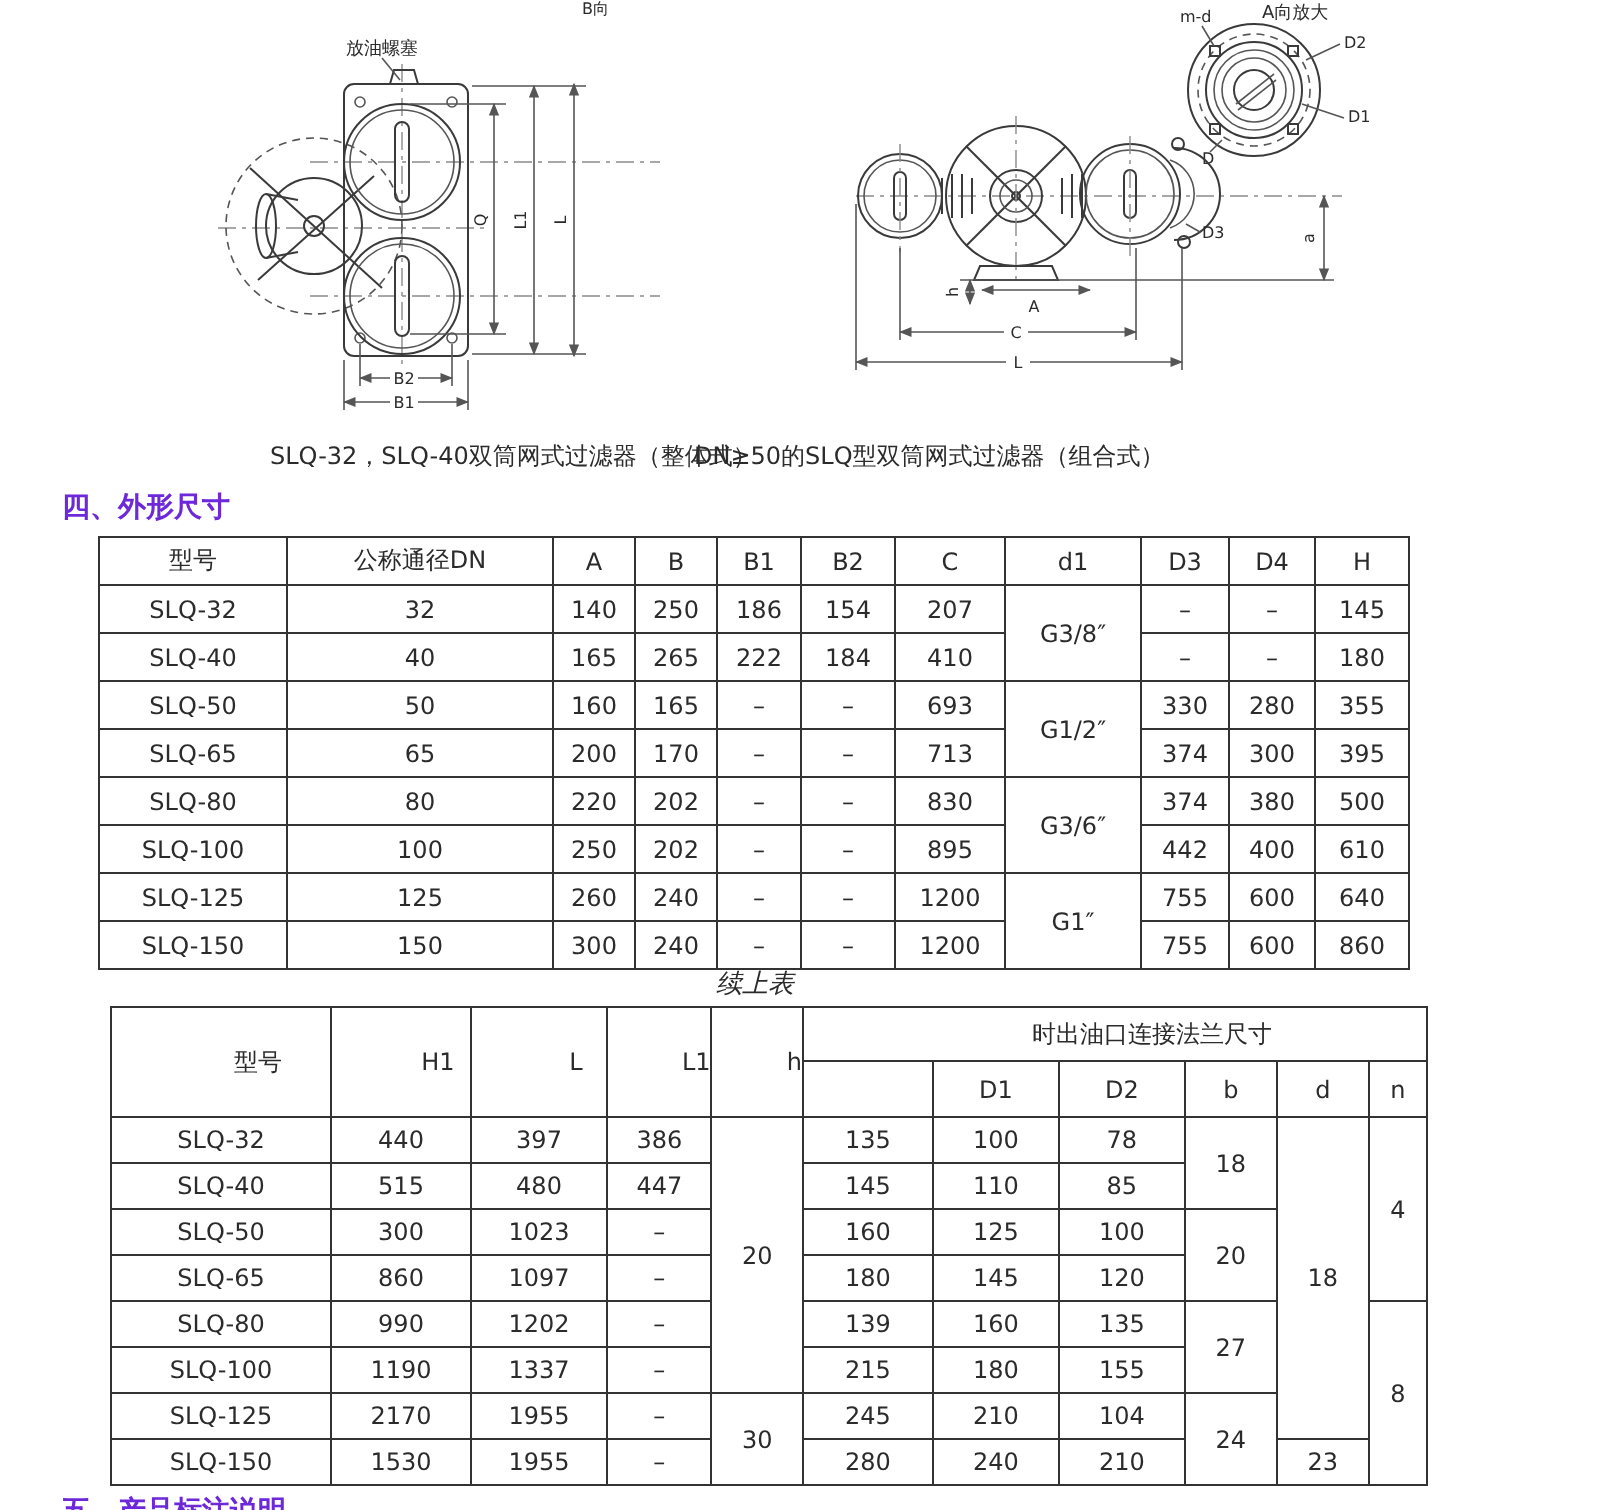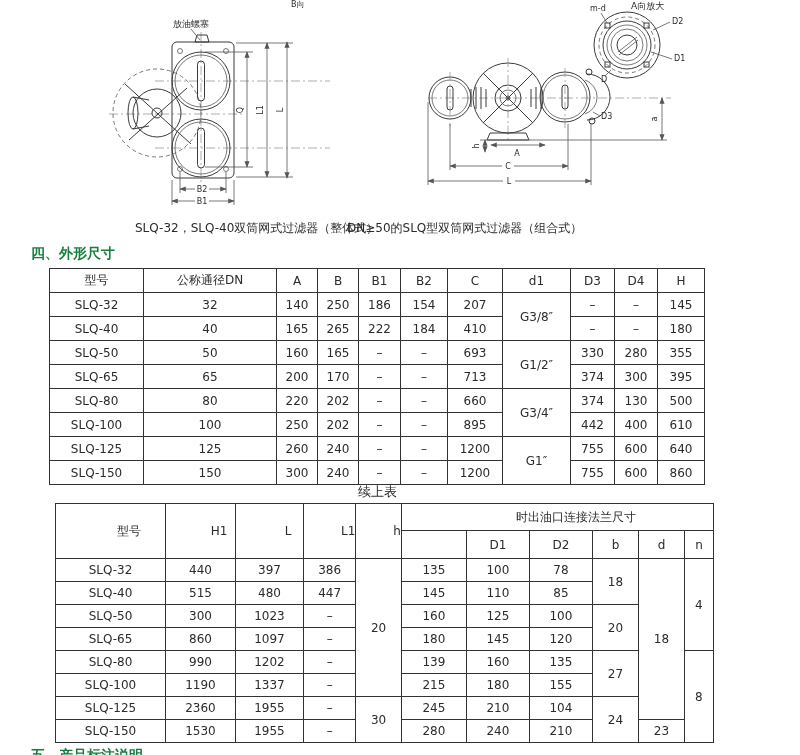--- a/index.html
+++ b/index.html
@@ -3,21 +3,21 @@
 <meta charset="utf-8">
 <style>
   html,body{margin:0;padding:0;}
   body{
     width:800px;height:755px;overflow:hidden;background:#ffffff;
     font-family:"DejaVu Sans",sans-serif;color:#333;
     position:relative;
   }
   .abs{position:absolute;}
   .caption{font-size:12px;color:#2b2b2b;letter-spacing:0px;white-space:nowrap;}
-  .sec-title{font-size:14px;font-weight:bold;color:#15803d;white-space:nowrap;font-family:Liberation Serif, serif;}
+  .sec-title{font-size:14px;font-weight:bold;color:#6d28d9;white-space:nowrap;font-family:Liberation Serif, serif;}
   .cont-label{font-size:13px;color:#2b2b2b;white-space:nowrap;}
   table{border-collapse:collapse;table-layout:fixed;}
   th,td{
     border:1px solid #333;font-size:12px;font-weight:normal;color:#2b2b2b;
     text-align:center;vertical-align:middle;padding:0;overflow:hidden;white-space:nowrap;
   }
   #table1 td,#table1 th{height:23px;}
   #table2 thead tr:nth-child(1) th{height:26px;padding-left:37px;}
   #table2 thead tr:nth-child(2) th{height:27px;}
   #table2 tbody td{height:22px;}
@@ -268,24 +268,24 @@
         <td>300</td>
         <td>395</td>
       </tr>
       <tr>
         <td>SLQ-80</td>
         <td>80</td>
         <td>220</td>
         <td>202</td>
         <td>–</td>
         <td>–</td>
-        <td>660</td>
-        <td rowspan="2">G3/4″</td>
+        <td>830</td>
+        <td rowspan="2">G3/6″</td>
         <td>374</td>
-        <td>130</td>
+        <td>380</td>
         <td>500</td>
       </tr>
       <tr>
         <td>SLQ-100</td>
         <td>100</td>
         <td>250</td>
         <td>202</td>
         <td>–</td>
         <td>–</td>
         <td>895</td>
@@ -314,21 +314,21 @@
         <td>–</td>
         <td>–</td>
         <td>1200</td>
         <td>755</td>
         <td>600</td>
         <td>860</td>
       </tr>
     </tbody>
   </table>
 
-<div class="abs cont-label" style="left:358px;top:483px;">续上表</div>
+<div class="abs cont-label" style="left:358px;top:483px;font-style:italic;">续上表</div>
 
 <table id="table2" class="abs" style="left:55px;top:503px;">
     <colgroup>
       <col style="width: 110px;">
       <col style="width: 70px;">
       <col style="width: 68px;">
       <col style="width: 50px;">
       <col style="width: 39px;">
       <col style="width: 65px;">
       <col style="width: 63px;">
@@ -412,21 +412,21 @@
         <td>SLQ-100</td>
         <td>1190</td>
         <td>1337</td>
         <td>–</td>
         <td>215</td>
         <td>180</td>
         <td>155</td>
       </tr>
       <tr>
         <td>SLQ-125</td>
-        <td>2360</td>
+        <td>2170</td>
         <td>1955</td>
         <td>–</td>
         <td rowspan="2">30</td>
         <td>245</td>
         <td>210</td>
         <td>104</td>
         <td rowspan="2">24</td>
       </tr>
       <tr>
         <td>SLQ-150</td>

